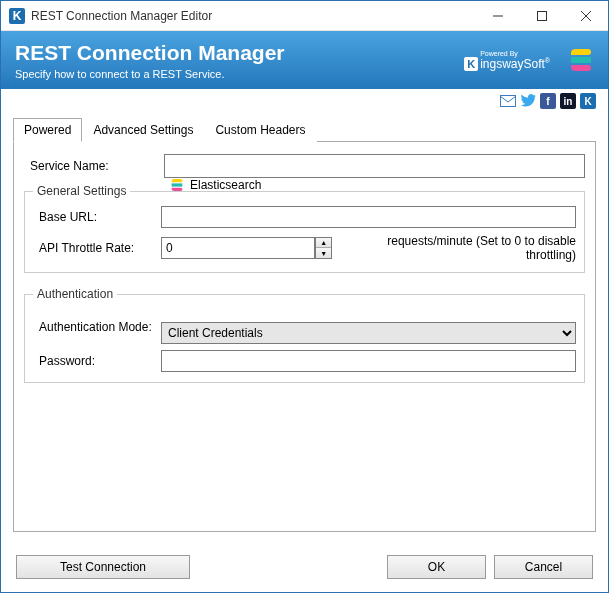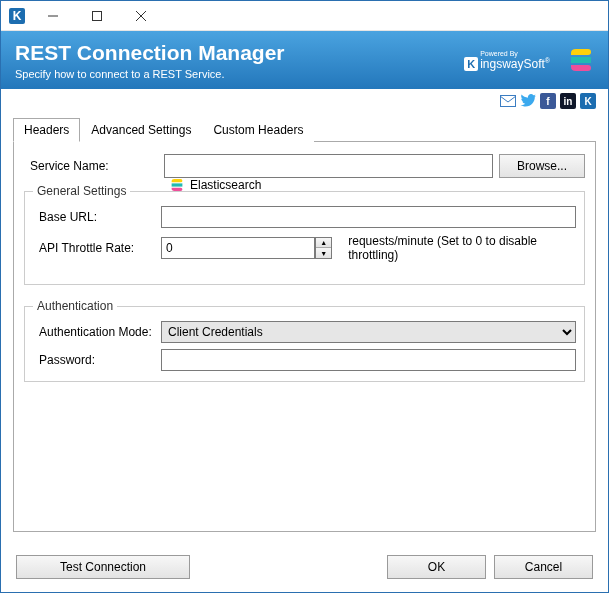--- a/index.html
+++ b/index.html
@@ -39,23 +39,23 @@
 .service-select { flex: 1; height: 24px; }
 .browse-btn { width: 86px; height: 24px; background: linear-gradient(#f7f7f7,#e3e3e3); border: 1px solid #9a9a9a; }
 
 fieldset { border: 1px solid #ccc; padding: 8px 8px 10px 8px; margin-top: 4px; }
 fieldset legend { padding: 0 4px; color: #333; }
 .spinner-wrap { display: flex; align-items: center; }
 .spinner-input { width: 54px; text-align: left; border-right: none; }
 .spinner-btns { display: flex; flex-direction: column; border: 1px solid #7a7a7a; }
 .spinner-btns div { width: 15px; height: 10px; background: linear-gradient(#f7f7f7,#e3e3e3); display: flex; align-items: center; justify-content: center; font-size: 7px; line-height: 1; }
 .spinner-btns div:first-child { border-bottom: 1px solid #aaa; }
-.throttle-hint { margin-left: 10px; }
-
-.auth-select { background: #e6e6e6; }
+.throttle-hint { margin-left: 10px; text-align: right; }
+
+.auth-select { background: #e6e6e6; margin-top: 13px; }
 
 .footer { position: absolute; bottom: 0; left: 0; right: 0; padding: 10px 16px 14px 16px; display: flex; align-items: center; }
 .footer .spacer { flex: 1; }
 .footer button { height: 24px; background: linear-gradient(#f7f7f7,#e3e3e3); border: 1px solid #9a9a9a; }
 .test-btn { width: 174px; }
 .ok-btn, .cancel-btn { width: 99px; margin-left: 8px; }
 
 .service-display { display: flex; align-items: center; gap: 6px; pointer-events: none; position: absolute; left: 6px; }
 .service-wrap { position: relative; flex: 1; }
 .service-wrap select { color: transparent; }
@@ -63,20 +63,21 @@
 </head>
 <body>
 
 <div class="titlebar">
   <div class="app-icon">
     <svg width="16" height="16">
         <rect width="16" height="16" rx="2" fill="#1c6db0"></rect>
         <text x="8" y="12" text-anchor="middle" fill="#fff" font-size="11" font-weight="bold">K</text>
       </svg>
   </div>
+  <div class="title">REST Connection Manager Editor</div>
   <div class="win-btn">
       <svg width="10" height="10">
         <line x1="0" y1="5" x2="10" y2="5" stroke="#333" stroke-width="1"></line>
       </svg>
     </div>
   <div class="win-btn">
       <svg width="10" height="10">
         <rect x="0.5" y="0.5" width="9" height="9" fill="none" stroke="#333" stroke-width="1"></rect>
       </svg>
     </div>
@@ -125,53 +126,52 @@
         <path fill="#3ba9ee" d="M16 1.7c-.6.3-1.2.4-1.9.5.7-.4 1.2-1 1.4-1.8-.6.4-1.3.6-2.1.8C12.8.4 12 .0 11 .0 9.3.0 7.9 1.4 7.9 3.1c0 .2 0 .5.1.7C5.4 3.6 3.1 2.4 1.6.6 1.3 1.1 1.2 1.6 1.2 2.2c0 1.1.5 2 1.4 2.6-.5 0-1-.2-1.4-.4v0c0 1.5 1.1 2.8 2.5 3.1-.3.1-.5.1-.8.1-.2 0-.4 0-.6-.1.4 1.2 1.6 2.1 3 2.2-1.1.9-2.5 1.4-4 1.4H.5c1.5.9 3.2 1.5 5 1.5 6 0 9.3-5 9.3-9.3v-.4c.6-.5 1.2-1 1.6-1.7z"></path>
       </svg>
     </div>
   <div class="social-icon" style="background:#3b5998">f</div>
   <div class="social-icon" style="background:#0f172a">in</div>
   <div class="social-icon" style="background:#1c6db0">K</div>
 </div>
 
 <div class="content">
   <div class="tabs">
-    <div class="tab active">Headers</div>
+    <div class="tab active">Powered</div>
     <div class="tab">Advanced Settings</div>
     <div class="tab">Custom Headers</div>
   </div>
   <div class="tab-body">
 
     <div class="row">
       <div class="label">Service Name:</div>
       <div class="field">
         <div class="service-wrap">
           <select class="service-select"><option>Elasticsearch</option></select>
           <div class="service-display">
             <svg width="14" height="14" viewBox="0 0 26 26">
               <path d="M3 6 Q3 2 8 2 L20 2 Q23 2 23 5 Q23 8 20 8 L3 8 Z" fill="#fed10a"></path>
               <path d="M3 10 L23 10 L23 16 L3 16 Z" fill="#23bab1"></path>
               <path d="M3 18 L20 18 Q23 18 23 21 Q23 24 20 24 L8 24 Q3 24 3 20 Z" fill="#ee4f9a"></path>
             </svg>
             <span style="color:#000">Elasticsearch</span>
           </div>
         </div>
-        <button class="browse-btn">Browse...</button>
       </div>
     </div>
 
     <fieldset>
       <legend>General Settings</legend>
       <div class="row">
         <div class="label" style="width:128px">Base URL:</div>
         <div class="field">
             <input type="text" value="" style="">
           </div>
       </div>
-      <div class="row" style="margin-bottom:12px">
+      <div class="row" style="margin-bottom:0">
         <div class="label" style="width:128px">API Throttle Rate:</div>
         <div class="field">
           <div class="spinner-wrap">
             <input type="text" class="spinner-input" value="0" style="">
             <div class="spinner-btns">
               <div>▲</div>
               <div>▼</div>
             </div>
           </div>
           <span class="throttle-hint">requests/minute (Set to 0 to disable throttling)</span>

